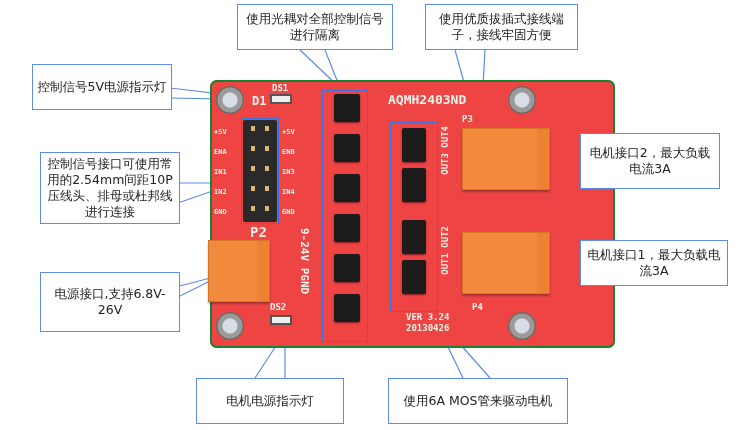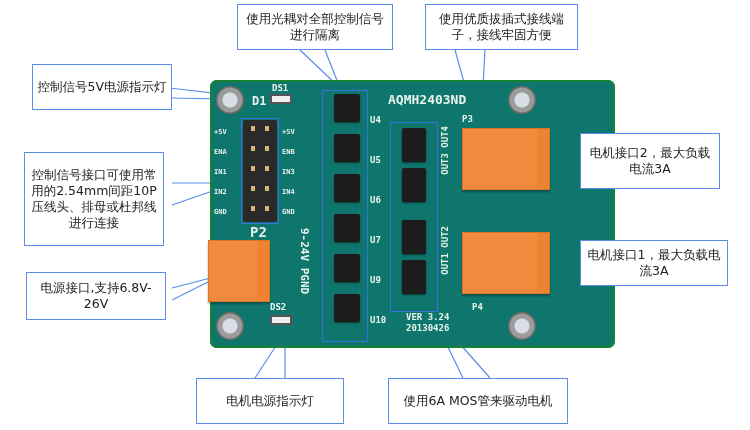--- a/index.html
+++ b/index.html
@@ -1,19 +1,19 @@
 <!DOCTYPE html>
 <html><head>
 <meta charset="utf-8">
 <style>
   html,body{margin:0;padding:0;background:#fff;}
   body{width:750px;height:430px;position:relative;overflow:hidden;font-family:"DejaVu Sans","Liberation Sans",sans-serif;}
   .callout{position:absolute;box-sizing:border-box;border:1.5px solid #5b8de8;background:#fff;color:#222;font-size:12.5px;line-height:16px;text-align:center;display:flex;align-items:center;justify-content:center;padding:2px 4px;}
   svg.lines{position:absolute;left:0;top:0;}
-  .board{position:absolute;left:210px;top:80px;width:405px;height:268px;background:#0f766e;border-radius:7px;box-shadow:inset 0 0 0 2px #188233;}
+  .board{position:absolute;left:210px;top:80px;width:405px;height:268px;background:#ef4444;border-radius:7px;box-shadow:inset 0 0 0 2px #188233;}
   .hole{position:absolute;width:28px;height:28px;border-radius:50%;background:radial-gradient(circle,#d9dde6 0 7px,#9b9b9b 8px 12px,#6d6a62 13px);}
   .silk{position:absolute;color:#e8f3ea;font-family:"DejaVu Sans Mono",monospace;font-weight:bold;}
   .chip{position:absolute;background:#1c1c1c;border-radius:2px;box-shadow:0 1px 2px rgba(0,0,0,.5);}
   .term{position:absolute;background:#f18a3c;border:1px solid #d67428;box-shadow:inset -12px 0 0 #ee8233,0 2px 2px rgba(0,0,0,.3);}
   .header{position:absolute;background:#2a2a2a;border-radius:2px;}
   .hpin{position:absolute;width:4px;height:5px;background:#d8b770;}
   .led{position:absolute;width:22px;height:10px;background:#eee;border:2px solid #555;box-sizing:border-box;}
   .group{position:absolute;border:1.5px solid #3c6fdf;box-sizing:border-box;}
 </style>
 </head>
@@ -86,28 +86,20 @@
   <div class="term" style="left:-2px;top:160px;width:60px;height:60px"></div>
   <div class="silk" style="left:88px;top:148px;font-size:11px;writing-mode:vertical-rl;">9-24V PGND</div>
 
   <div class="group" style="left:112px;top:10px;width:46px;height:252px"></div>
   <div class="chip" style="left:124px;top:14px;width:26px;height:28px"></div>
   <div class="chip" style="left:124px;top:54px;width:26px;height:28px"></div>
   <div class="chip" style="left:124px;top:94px;width:26px;height:28px"></div>
   <div class="chip" style="left:124px;top:134px;width:26px;height:28px"></div>
   <div class="chip" style="left:124px;top:174px;width:26px;height:28px"></div>
   <div class="chip" style="left:124px;top:214px;width:26px;height:28px"></div>
-  <div class="silk" style="left:160px;top:20px;font-size:9px;line-height:40px">
-    <div>U4</div>
-      <div>U5</div>
-      <div>U6</div>
-      <div>U7</div>
-      <div>U9</div>
-      <div>U10</div>
-  </div>
 
   <div class="silk" style="left:178px;top:12px;font-size:13px">AQMH2403ND</div>
 
   <div class="group" style="left:180px;top:42px;width:48px;height:190px"></div>
   <div class="chip" style="left:192px;top:48px;width:24px;height:34px"></div>
   <div class="chip" style="left:192px;top:88px;width:24px;height:34px"></div>
   <div class="chip" style="left:192px;top:140px;width:24px;height:34px"></div>
   <div class="chip" style="left:192px;top:180px;width:24px;height:34px"></div>
 
   <div class="silk" style="left:230px;top:46px;font-size:9px;writing-mode:vertical-rl;transform:rotate(180deg)">OUT3 OUT4</div>
@@ -120,18 +112,18 @@
 
   <div class="silk" style="left:196px;top:232px;font-size:9px;line-height:11px">
     <div>VER 3.24</div>
       <div>20130426</div>
   </div>
 </div>
 
 <div class="callout" style="left:237px;top:4px;width:156px;height:46px">使用光耦对全部控制信号进行隔离</div>
 <div class="callout" style="left:425px;top:4px;width:153px;height:46px">使用优质拔插式接线端子，接线牢固方便</div>
 <div class="callout" style="left:32px;top:64px;width:140px;height:46px">控制信号5V电源指示灯</div>
-<div class="callout" style="left:24px;top:152px;width:140px;height:94px">控制信号接口可使用常用的2.54mm间距10P压线头、排母或杜邦线进行连接</div>
+<div class="callout" style="left:40px;top:152px;width:140px;height:72px">控制信号接口可使用常用的2.54mm间距10P压线头、排母或杜邦线进行连接</div>
 <div class="callout" style="left:580px;top:133px;width:140px;height:56px">电机接口2，最大负载电流3A</div>
 <div class="callout" style="left:580px;top:240px;width:148px;height:46px">电机接口1，最大负载电流3A</div>
-<div class="callout" style="left:26px;top:272px;width:140px;height:48px">电源接口,支持6.8V-26V</div>
+<div class="callout" style="left:40px;top:272px;width:140px;height:60px">电源接口,支持6.8V-26V</div>
 <div class="callout" style="left:196px;top:378px;width:148px;height:46px">电机电源指示灯</div>
 <div class="callout" style="left:388px;top:378px;width:180px;height:46px">使用6A MOS管来驱动电机</div>
 
 </body></html>

